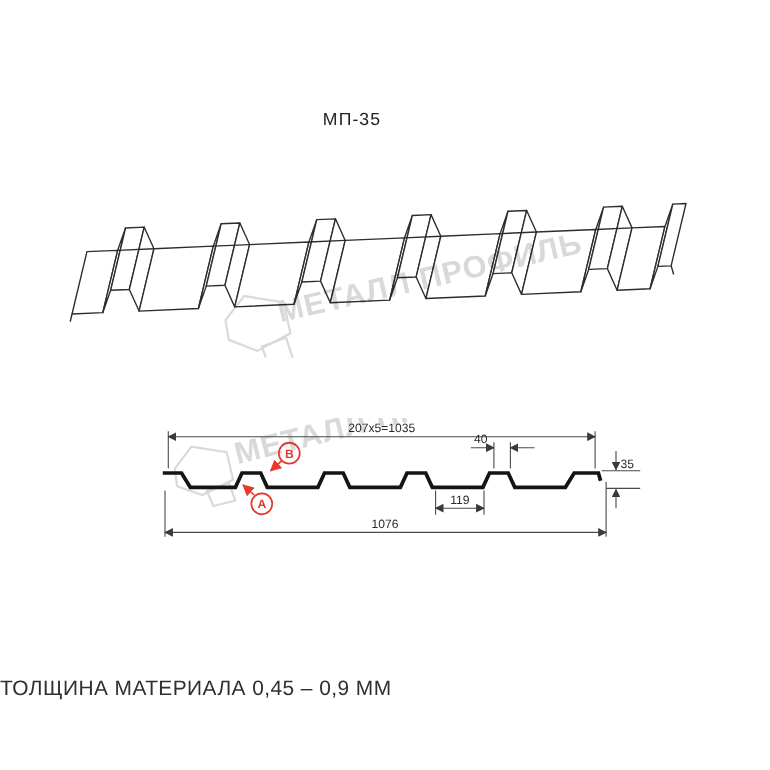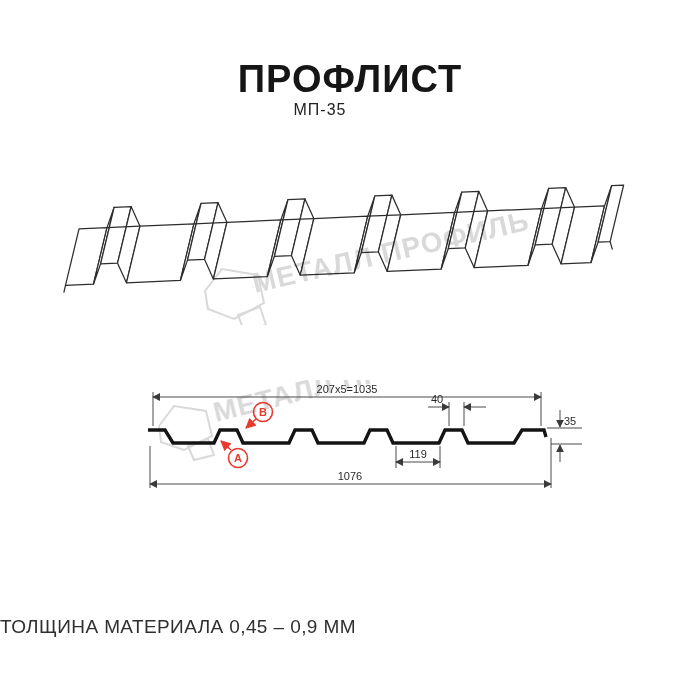--- a/index.html
+++ b/index.html
@@ -34,21 +34,20 @@
   .wm{mix-blend-mode:multiply;}
   .wm text{font-size:28px;font-weight:bold;letter-spacing:1px;}
   #persp{position:absolute;left:50px;top:175px;}
   #cross{position:absolute;left:140px;top:380px;}
 </style>
 </head>
 <body>
 
 <div class="page">
 
-  <div class="title">ПРОФЛИСТ</div>
   <div class="subtitle">МП-35</div>
 
   <svg id="persp" width="600" height="150" viewBox="0 0 600 150">
     <g id="persp-draw" transform="rotate(-2.5 300 70)">
         <path d="M14,98 L42,98 L58,42 L30,42 Z" fill="#ffffff" stroke="#2d2d2d" stroke-width="1.25" stroke-linejoin="round"></path>
         <path d="M42,98 L50,78 L66,22 L58,42 Z" fill="#ffffff" stroke="#2d2d2d" stroke-width="1.25" stroke-linejoin="round"></path>
         <path d="M50,78 L67,78 L83,22 L66,22 Z" fill="#ffffff" stroke="#2d2d2d" stroke-width="1.25" stroke-linejoin="round"></path>
         <path d="M67,78 L75,98 L91,42 L83,22 Z" fill="#ffffff" stroke="#2d2d2d" stroke-width="1.25" stroke-linejoin="round"></path>
         <path d="M75,98 L129,98 L145,42 L91,42 Z" fill="#ffffff" stroke="#2d2d2d" stroke-width="1.25" stroke-linejoin="round"></path>
         <path d="M129,98 L137,78 L153,22 L145,42 Z" fill="#ffffff" stroke="#2d2d2d" stroke-width="1.25" stroke-linejoin="round"></path>

